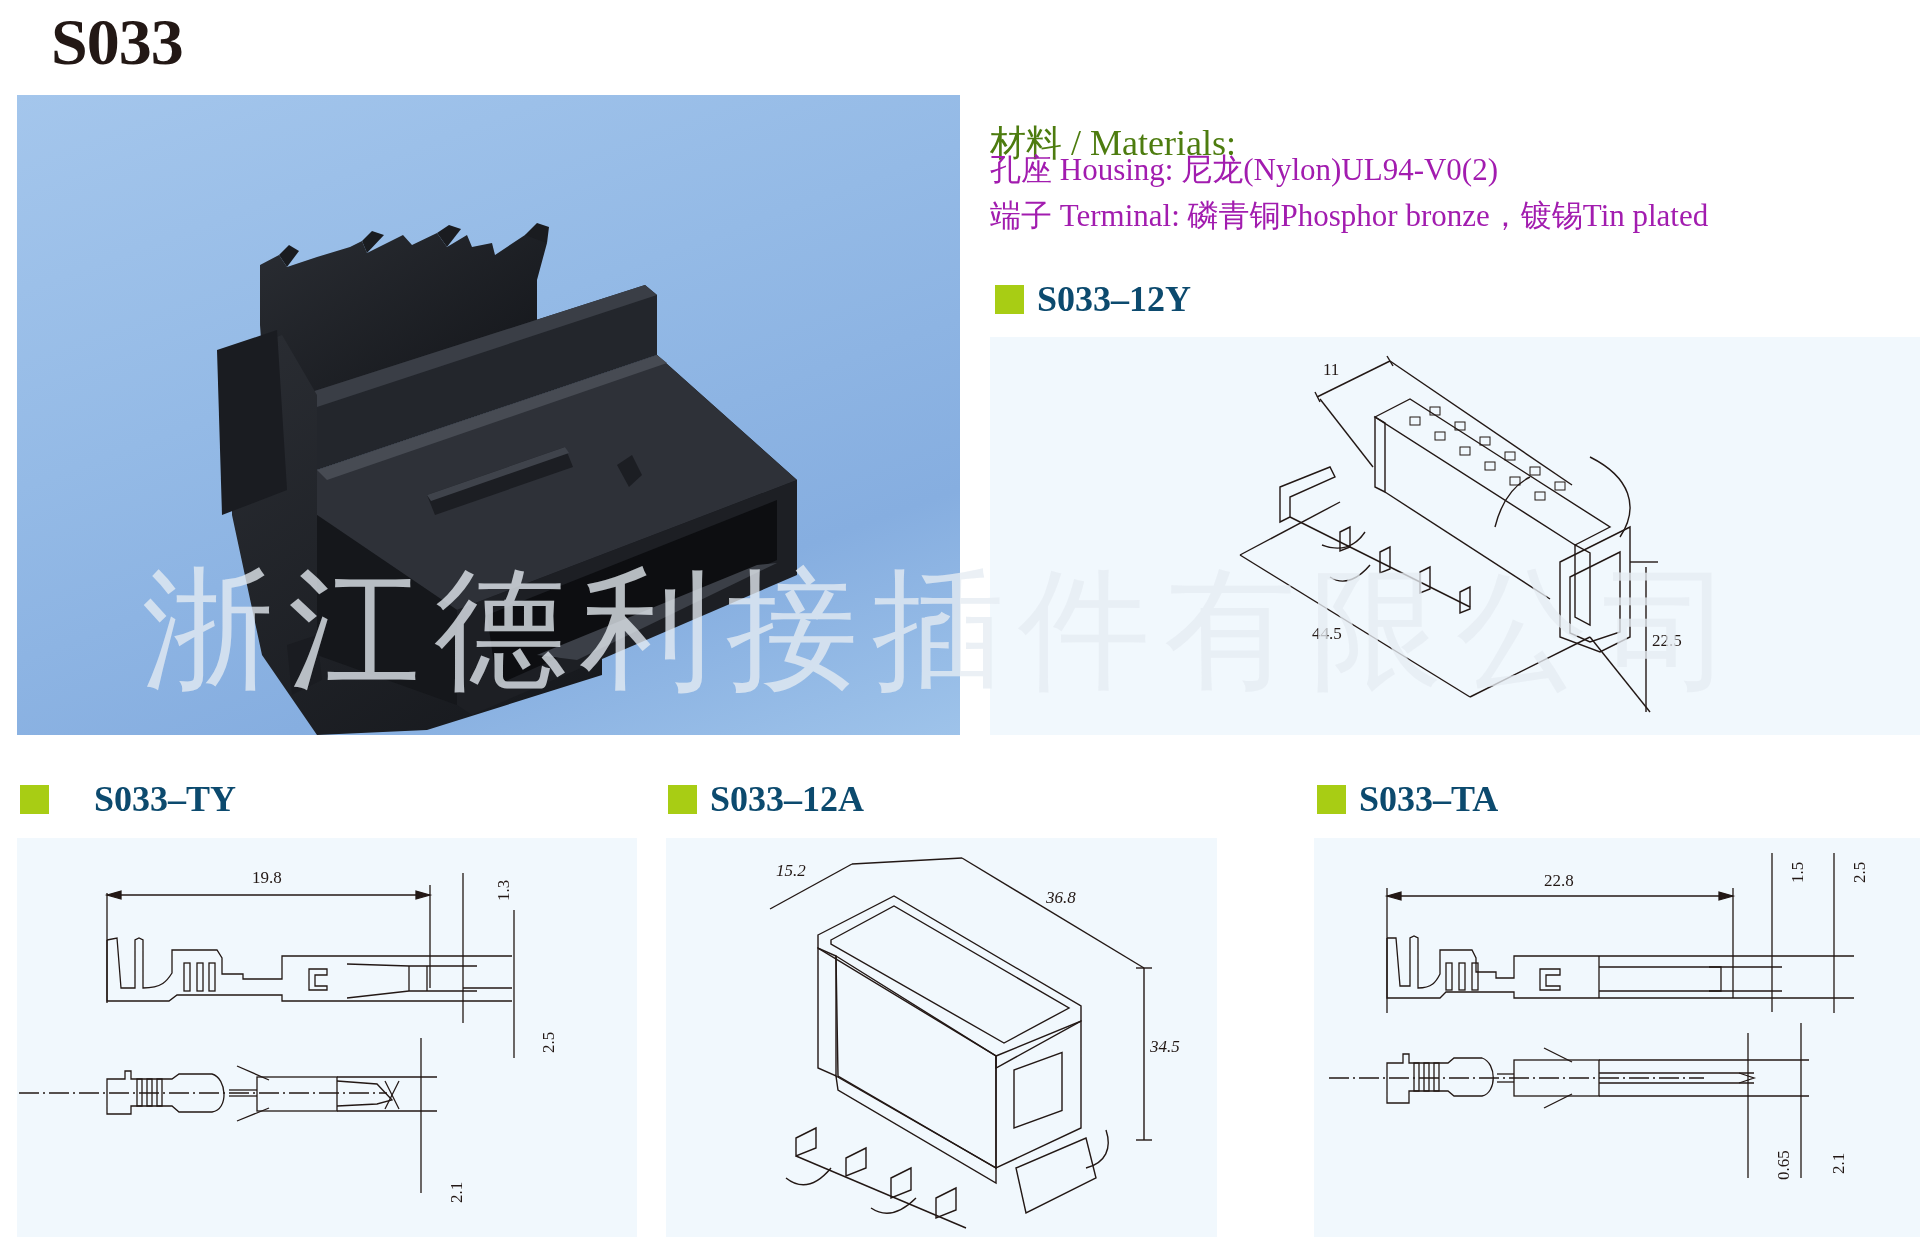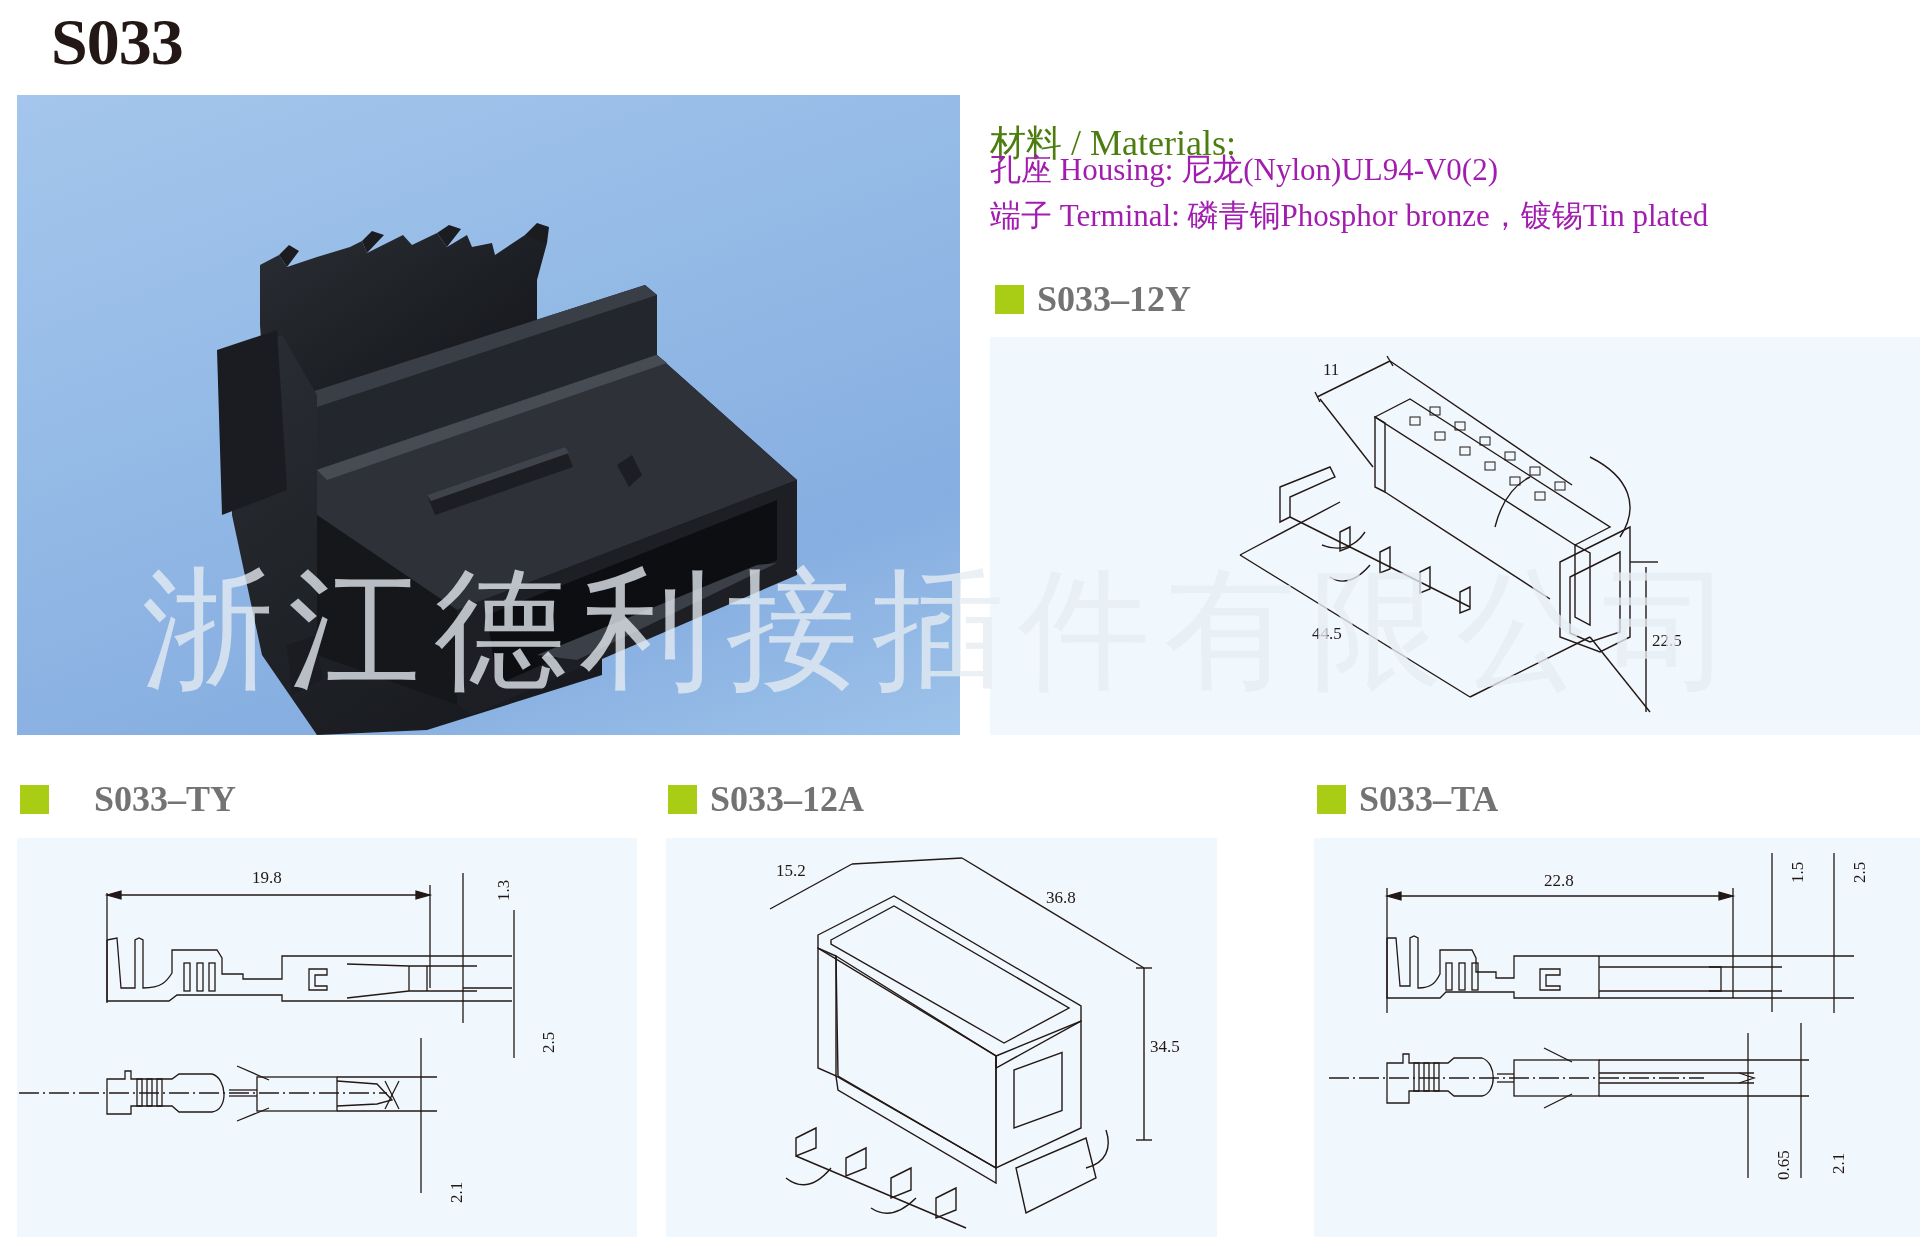--- a/index.html
+++ b/index.html
@@ -24,21 +24,21 @@
   .materials-head {
     left: 990px; top: 92px; font-family: "Liberation Serif", serif;
     font-size: 36px; color: #4d7c0f; line-height: 48px; margin-top: 27px;
   }
   .mat-line {
     left: 990px; font-family: Liberation Serif, serif;
     font-size: 31px; color: #a21caf; line-height: 40px; white-space: nowrap;
   }
   .sec-head {
     font-family: "Liberation Serif", serif; font-weight: bold;
-    font-size: 36px; color: #737373; line-height: 44px;
+    font-size: 36px; color: #0c4a6e; line-height: 44px;
     display: flex; align-items: center; white-space: nowrap;
   }
   .sec-head .sq {
     width: 29px; height: 29px; background: #a8cd14; margin-right: 13px; flex: none;
   }
   .panel { background: #f1f8fd; overflow: hidden; }
   .panel svg, .photo svg { position: absolute; left: 0; top: 0; }
   .dim { font-family: "Liberation Serif", serif; font-size: 17px; fill: #231815; }
   .watermark {
     left: 142px; top: 560px; font-family: Liberation Mono, monospace;
@@ -210,21 +210,21 @@
     <path d="M320,243 L360,246 L375,262 L360,266 L320,268"></path>
     <line x1="368" y1="243" x2="382" y2="271"></line>
       <line x1="368" y1="271" x2="382" y2="243"></line>
     <line x1="320" y1="239" x2="420" y2="239"></line>
       <line x1="320" y1="273" x2="420" y2="273"></line>
     <line x1="404" y1="200" x2="404" y2="355"></line>
     <text class="dim" x="0" y="0" stroke="none" transform="translate(445,365) rotate(-90)">2.1</text>
   </svg>
 </div>
 
-<div class="abs panel" style="left:666px; top:838px; width:551px; height:399px;">
+<div class="abs panel" style="left:666px; top:838px; width:551px; height:399px;font-style:italic;">
   <svg width="619" height="399" viewBox="0 0 619 399" fill="none" stroke="#231815" stroke-width="1.4">
 
     <line x1="104" y1="71" x2="186" y2="26"></line>
     <line x1="186" y1="26" x2="296" y2="20"></line>
     <line x1="296" y1="20" x2="478" y2="130"></line>
     <line x1="478" y1="130" x2="478" y2="302"></line>
     <line x1="470" y1="130" x2="486" y2="130"></line>
     <line x1="470" y1="302" x2="486" y2="302"></line>
     <text class="dim" x="110" y="38" stroke="none">15.2</text>
     <text class="dim" x="380" y="65" stroke="none">36.8</text>

